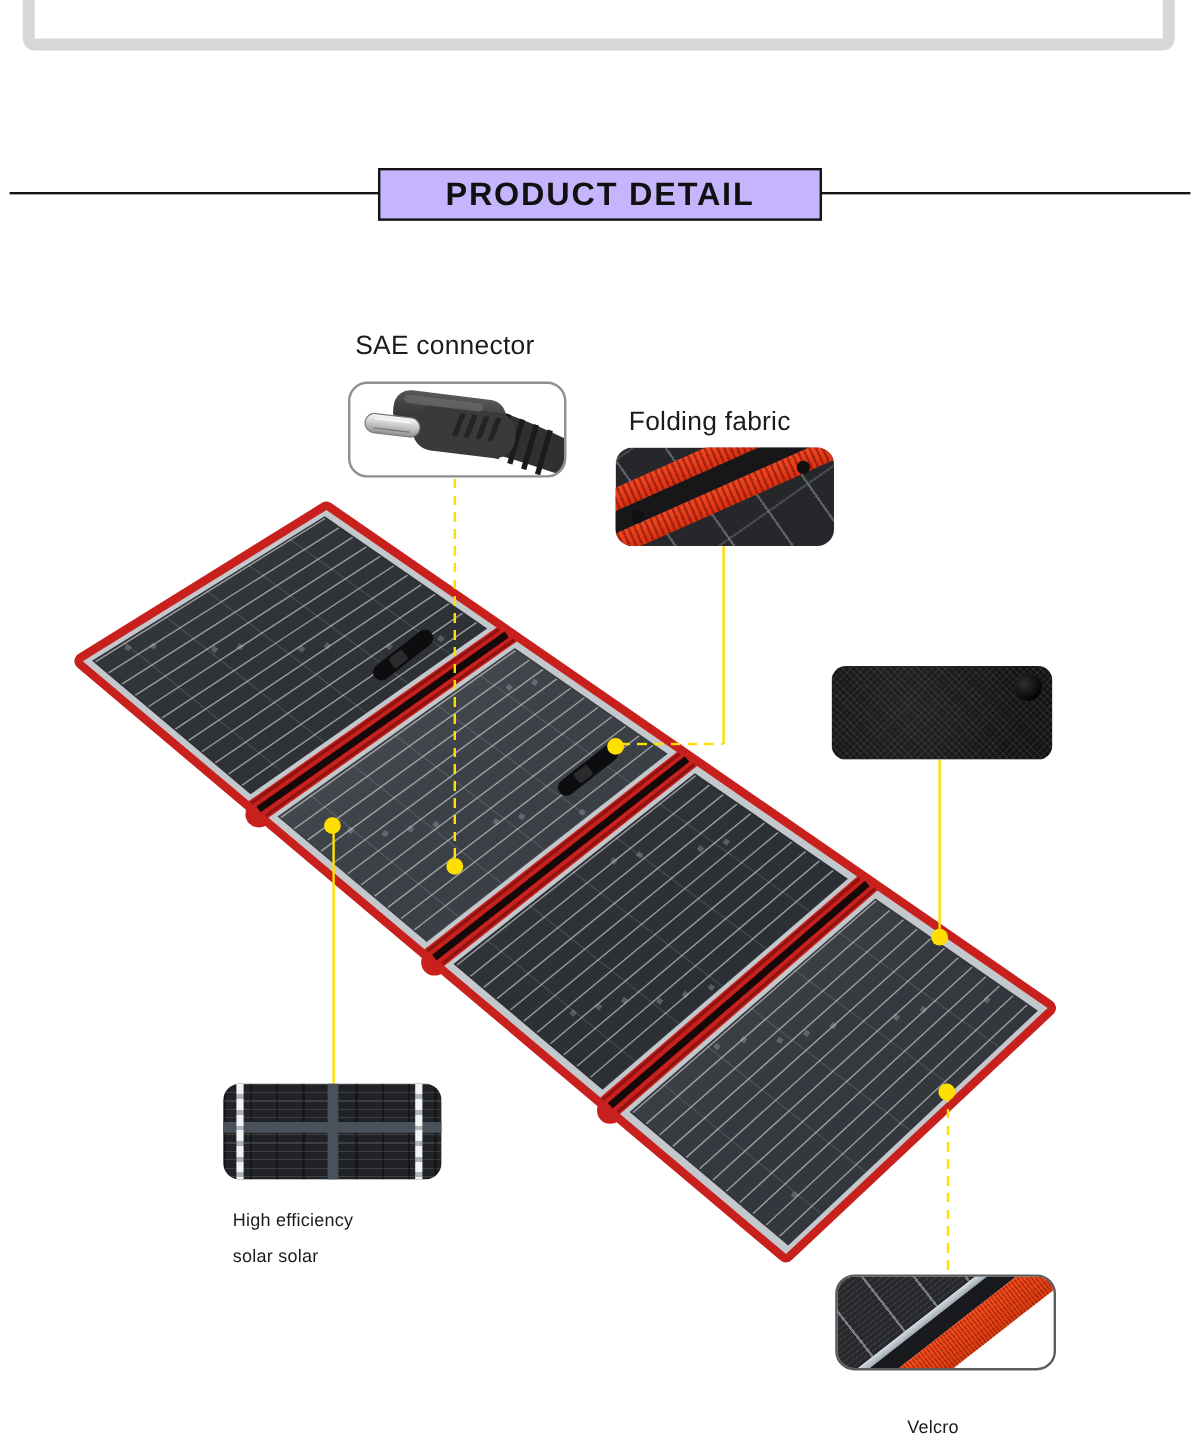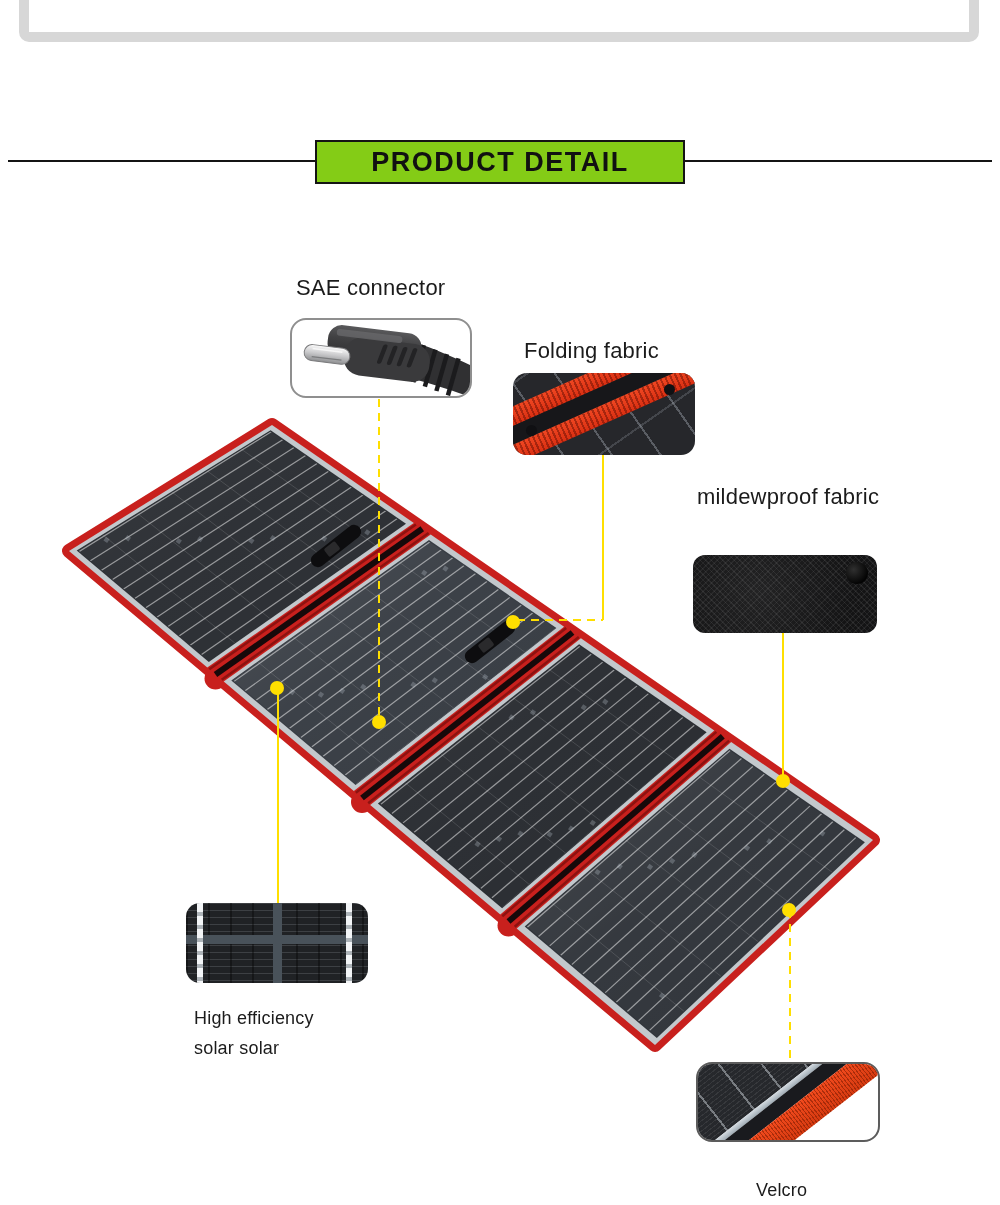--- a/index.html
+++ b/index.html
@@ -7,26 +7,26 @@
           font-family:"Liberation Sans",sans-serif;}
   .abs{position:absolute;}
 
   
   .top-frame{left:19px;top:-34px;width:960px;height:76px;box-sizing:border-box;
              border:10px solid #d7d7d7;border-radius:0 0 10px 10px;background:#fff;z-index:5;}
 
   
   .rule{height:2px;background:#141414;top:160px;z-index:6;}
   .header-box{left:315px;top:140px;width:370px;height:44px;box-sizing:border-box;border:2px solid #141414;
-              background:#84cc16;display:flex;align-items:center;justify-content:center;z-index:6;}
+              background:#c4b5fd;display:flex;align-items:center;justify-content:center;z-index:6;}
   .header-box span{font-size:27px;font-weight:bold;letter-spacing:1.5px;color:#111;}
 
   
   .label{font-size:22px;color:#1b1b1b;letter-spacing:.2px;line-height:28px;z-index:50;white-space:nowrap;}
-  .label.big{font-size:18px;line-height:30px;}
+  .label.big{font-size:15px;line-height:30px;}
 
   
   .vline{width:2px;z-index:20;}
   .hline{height:2px;z-index:20;}
   .solid-v{background:var(--accent,#ffdf00);}
   .dash-v{background:repeating-linear-gradient(to bottom,var(--accent,#ffdf00) 0 8px,transparent 8px 14px);}
   .dash-h{background:repeating-linear-gradient(to right,var(--accent,#ffdf00) 0 8px,transparent 8px 14px);}
   .dot{width:14px;height:14px;border-radius:50%;background:var(--accent,#ffdf00);z-index:30;}
 
   
@@ -334,20 +334,19 @@
       <div class="vpanel"></div>
         <div class="vframe"></div>
         <div class="vdark"></div>
         <div class="vtape"></div>
     </div>
   </div>
 
   <div class="abs label" style="left:296px;top:274px;">SAE connector</div>
   <div class="abs label" style="left:524px;top:337px;">Folding fabric</div>
   <div class="abs label" style="left:697px;top:483px;">
-    <div>mildewproof fabric</div>
   </div>
   <div class="abs label big" style="left:194px;top:1003px;">
     <div>High efficiency</div>
     <div>solar solar</div>
   </div>
   <div class="abs label big" style="left:756px;top:1153px;margin-top:22px;">Velcro</div>
 </div>
 
 </body></html>

